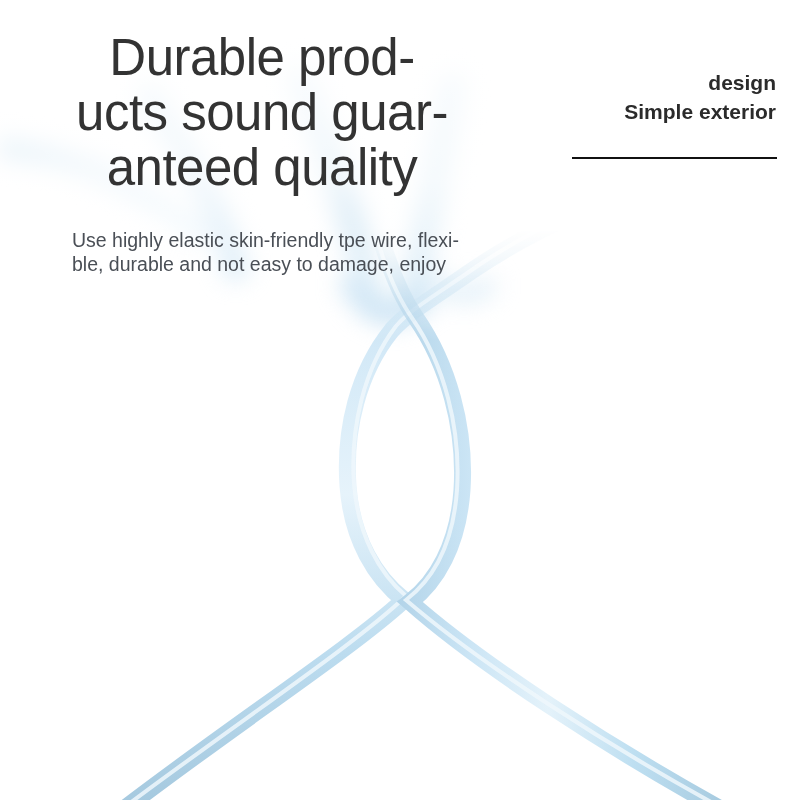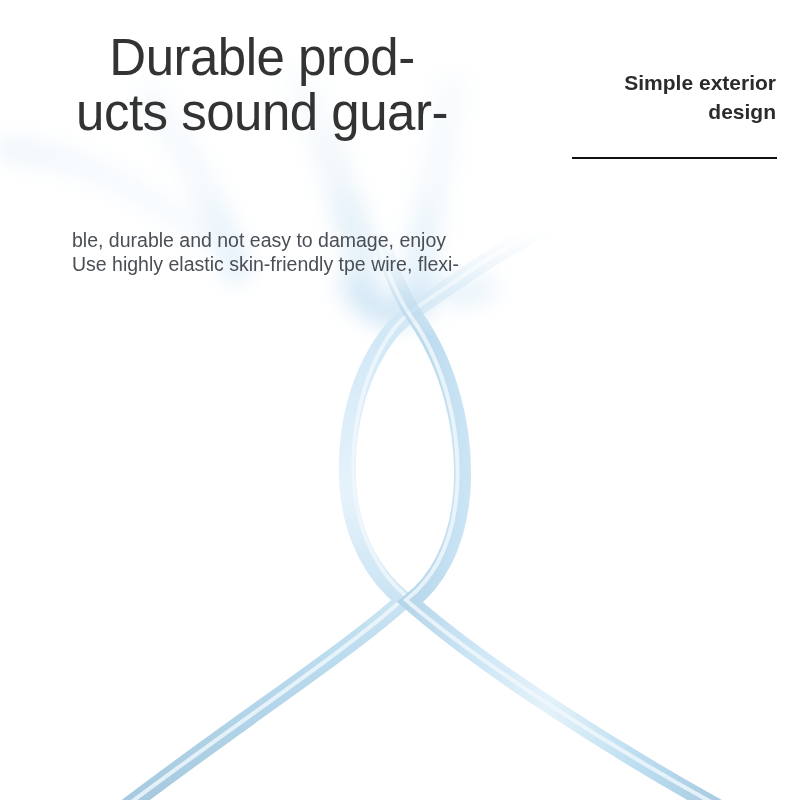--- a/index.html
+++ b/index.html
@@ -189,26 +189,27 @@
                  C 478 662, 608 746, 722 808" fill="none" stroke="#eef7fc" stroke-width="4" stroke-linecap="round" opacity="0.85"></path>
       </g>
     </svg>
 
     <div id="text-veil"></div>
   </div>
 
   <h1 id="headline">
     <span class="ln">Durable prod-</span>
     <span class="ln">ucts sound guar-</span>
+    <span class="ln">anteed quality</span>
   </h1>
 
   <p id="body-copy">
+    <span class="ln">Use highly elastic skin-friendly tpe wire, flexi-</span>
     <span class="ln">ble, durable and not easy to damage, enjoy</span>
-    <span class="ln">Use highly elastic skin-friendly tpe wire, flexi-</span>
   </p>
 
   <h2 id="side-label">
+    <span class="ln">design</span>
     <span class="ln">Simple exterior</span>
-    <span class="ln">design</span>
   </h2>
   <div id="side-rule"></div>
 
 </div>
 
 </body></html>

